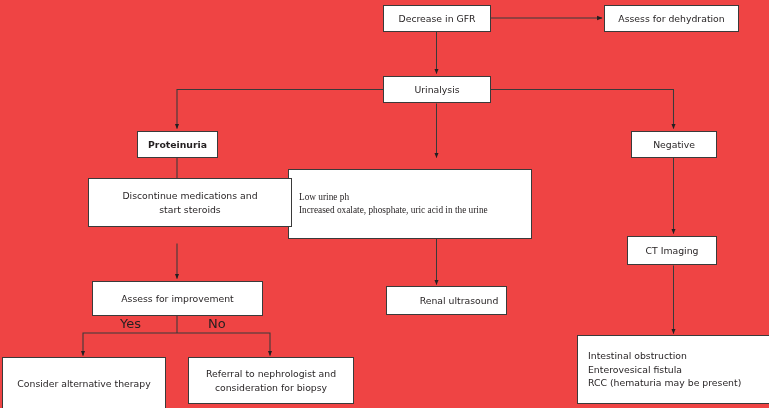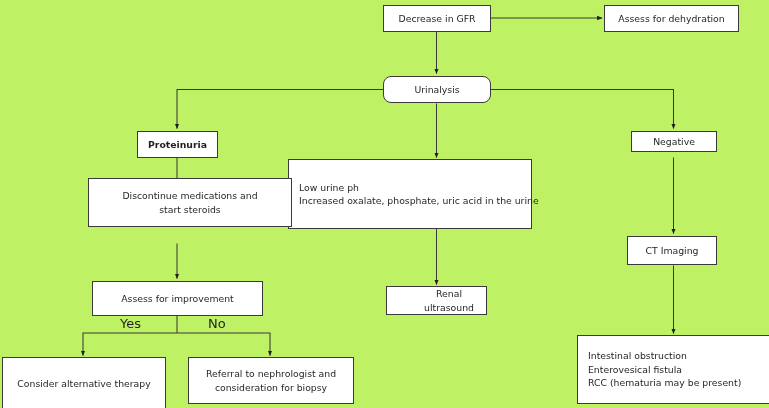--- a/index.html
+++ b/index.html
@@ -4,21 +4,21 @@
 <style>
   html, body {
     margin: 0;
     padding: 0;
     background: #ffffff;
   }
   #canvas {
     position: relative;
     width: 769px;
     height: 408px;
-    background: #bef264;
+    background: #ef4444;
     font-family: "DejaVu Sans", sans-serif;
     overflow: hidden;
   }
   #svg-layer {
     position: absolute;
     left: 0;
     top: 0;
     width: 769px;
     height: 408px;
   }
@@ -94,33 +94,33 @@
   </svg>
 
   <div class="node" style="left:383px; top:5px; width:108px; height:27px;">
     <span>Decrease in GFR</span>
   </div>
 
   <div class="node" style="left:604px; top:5px; width:135px; height:27px;">
     <span>Assess for dehydration</span>
   </div>
 
-  <div class="node" style="left:383px; top:76px; width:108px; height:27px;border-radius:8px;">
+  <div class="node" style="left:383px; top:76px; width:108px; height:27px;">
     <span>Urinalysis</span>
   </div>
 
   <div class="node" style="left:137px; top:131px; width:81px; height:27px;font-weight:bold;">
     <span>Proteinuria</span>
   </div>
 
-  <div class="node" style="left:631px; top:131px; width:86px; height:21px;align-items:center;">
+  <div class="node" style="left:631px; top:131px; width:86px; height:27px;align-items:center;">
     <span>Negative</span>
   </div>
 
-  <div class="node left-align" style="left:288px; top:159px; width:244px; height:70px;">
+  <div class="node left-align" style="left:288px; top:169px; width:244px; height:70px;font-family:Liberation Serif, serif;">
     <div class="lines">
       <div>Low urine ph</div>
       <div>Increased oxalate, phosphate, uric acid in the urine</div>
     </div>
   </div>
 
   <div class="node" style="left:88px; top:178px; width:204px; height:49px;text-align:center;">
     <div class="lines">
       <div>Discontinue medications and</div>
       <div>start steroids</div>
@@ -128,21 +128,21 @@
   </div>
 
   <div class="node" style="left:627px; top:236px; width:90px; height:29px;">
     <span>CT Imaging</span>
   </div>
 
   <div class="node" style="left:92px; top:281px; width:171px; height:35px;">
     <span>Assess for improvement</span>
   </div>
 
-  <div class="node" style="left:386px; top:286px; width:101px; height:29px;padding-left:29px;">
+  <div class="node" style="left:386px; top:286px; width:121px; height:29px;padding-left:29px;">
     <span>Renal ultrasound</span>
   </div>
 
   <div class="node left-align" style="left:577px; top:335px; width:206px; height:69px;">
     <div class="lines">
       <div>Intestinal obstruction</div>
       <div>Enterovesical fistula</div>
       <div>RCC (hematuria may be present)</div>
     </div>
   </div>

